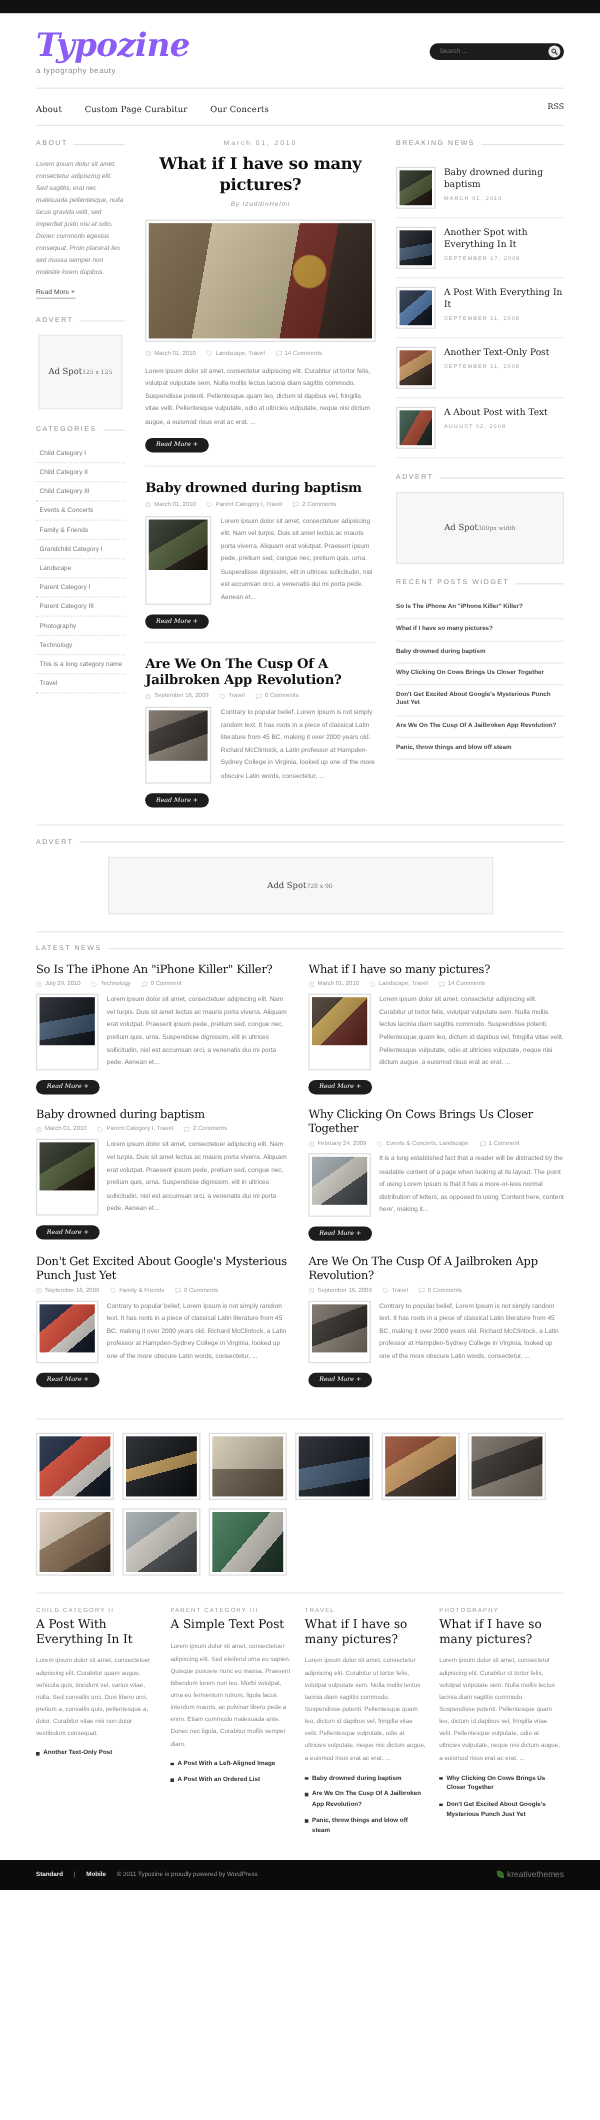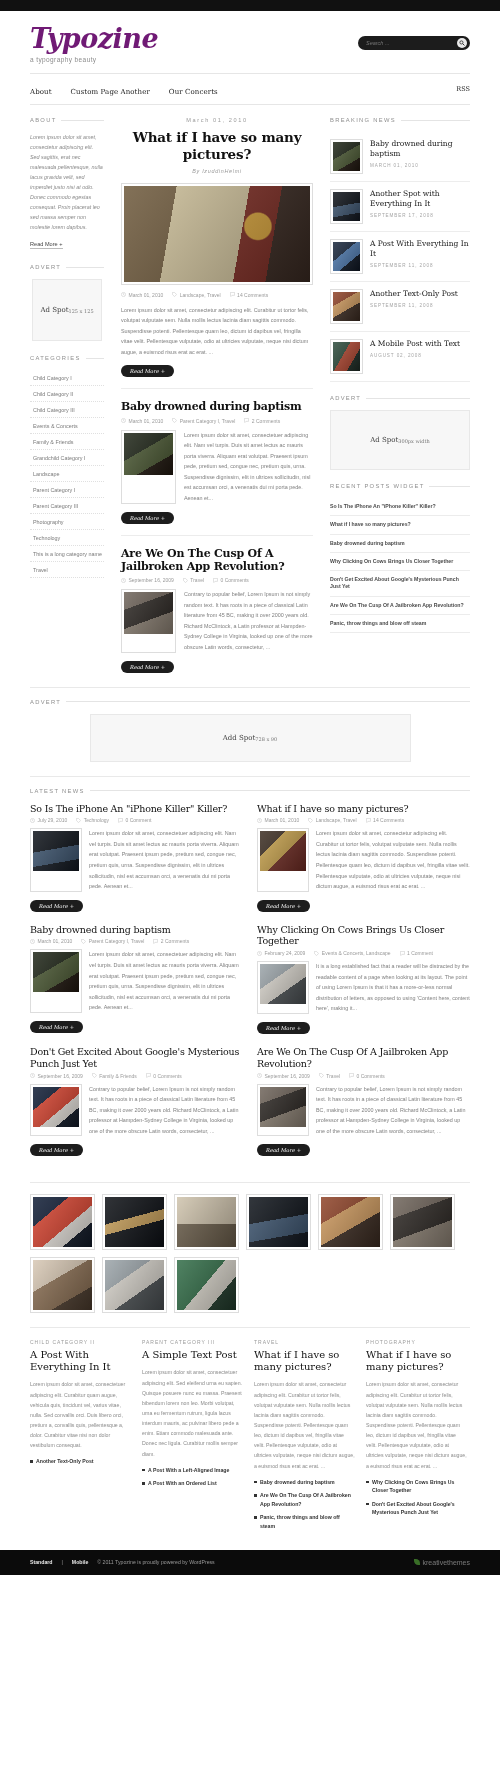--- a/index.html
+++ b/index.html
@@ -7,21 +7,21 @@
     width:500px; background:#fff;
     font-family:"Liberation Sans", sans-serif;
     color:#3a3a3a; -webkit-font-smoothing:antialiased;
   }
   .topbar { height:11px; background:#111; }
   .wrap { width:440px; margin:0 auto; }
 
   
   .header { display:flex; align-items:flex-start; justify-content:space-between; padding:14px 0 10px; }
   .logo { font-family:"DejaVu Serif", serif; font-style:italic; font-weight:bold;
-          font-size:27px; letter-spacing:-.5px; color:#701a75; line-height:1; }
+          font-size:27px; letter-spacing:-.5px; color:#8b5cf6; line-height:1; }
   .tagline { font-size:6.5px; color:#8c8c8c; letter-spacing:.4px; margin-top:4px; }
   .searchbox { position:relative; width:112px; height:14px; background:#1c1c1c;
                border-radius:8px; margin-top:11px; }
   .searchbox input { position:absolute; left:8px; top:0; width:78px; height:14px;
                background:transparent; border:0; outline:0; color:#9a9a9a;
                font-size:5.5px; font-style:italic; font-family:"Liberation Sans",sans-serif; }
   .searchbtn { position:absolute; right:3px; top:2px; width:10px; height:10px;
                background:#e9e9e9; border-radius:50%; display:flex; align-items:center; justify-content:center; }
   .searchbtn svg { width:6px; height:6px; }
 
@@ -169,21 +169,21 @@
             <circle cx="6.5" cy="6.5" r="4.2" fill="none" stroke="#1c1c1c" stroke-width="2"></circle>
             <line x1="10" y1="10" x2="14.5" y2="14.5" stroke="#1c1c1c" stroke-width="2.4"></line>
           </svg>
       </div>
     </div>
   </div>
 
   <div class="nav">
     <ul>
       <li><a href="#">About</a></li>
-      <li><a href="#">Custom Page Another</a></li>
+      <li><a href="#">Custom Page Curabitur</a></li>
       <li><a href="#">Our Concerts</a></li>
     </ul>
     <div class="rss">RSS</div>
   </div>
 
   <div class="cols">
 
     <div class="c-left">
       <div class="wtitle">About</div>
       <div class="about-text">Lorem ipsum dolor sit amet, consectetur adipiscing elit. Sed sagittis, erat nec malesuada pellentesque, nulla lacus gravida velit, sed imperdiet justo nisi at odio. Donec commodo egestas consequat. Proin placerat leo sed massa semper non molestie lorem dapibus.</div>
@@ -379,21 +379,21 @@
         <div>
           <div class="bn-title">Another Text-Only Post</div>
           <div class="bn-date">SEPTEMBER 11, 2008</div>
         </div>
       </div>
       <div class="bn-item">
         <div class="bn-thumb thumbframe">
             <div class="ph ph-doors"></div>
           </div>
         <div>
-          <div class="bn-title">A Mobile Post with Text</div>
+          <div class="bn-title">A About Post with Text</div>
           <div class="bn-date">AUGUST 02, 2008</div>
         </div>
       </div>
 
       <div class="wtitle" style="margin-top:13px">Advert</div>
       <div class="adbox ad300">
         <div class="t">Ad Spot</div>
         <div class="s">300px width</div>
       </div>
 

